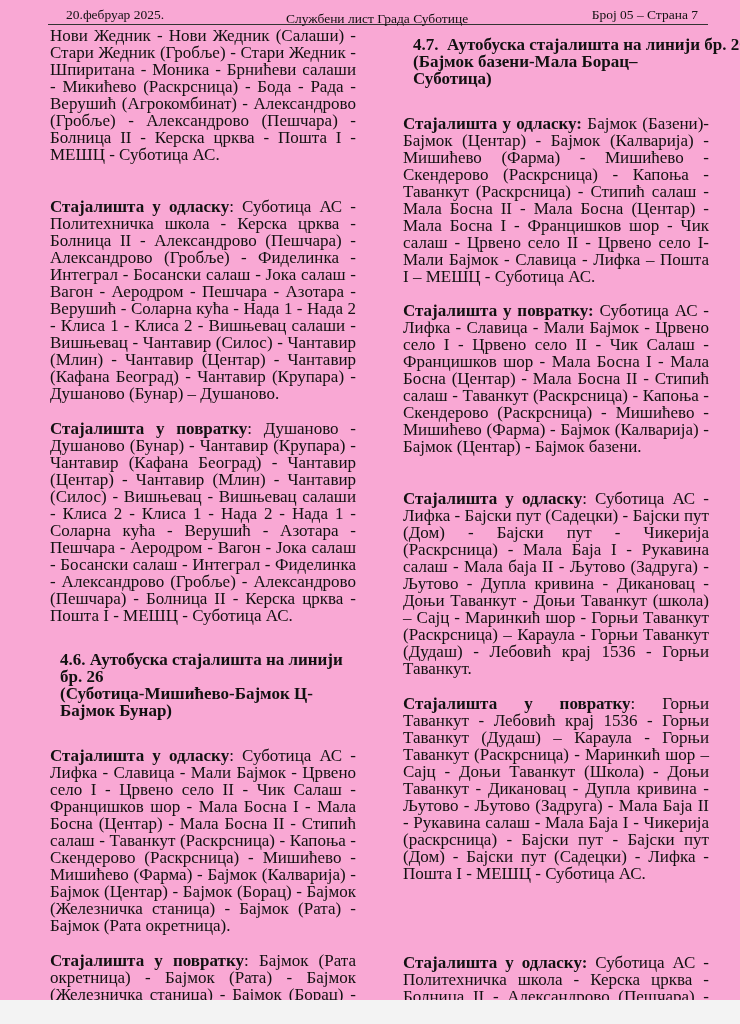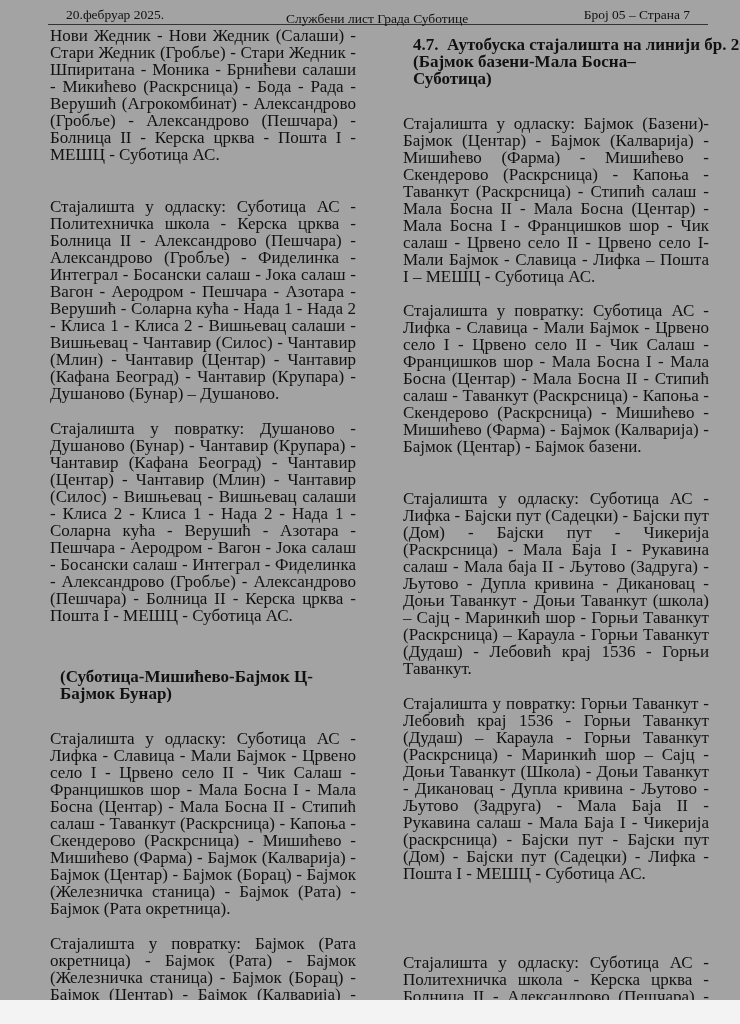--- a/index.html
+++ b/index.html
@@ -1,31 +1,31 @@
 <!DOCTYPE html>
 <html><head>
 <meta charset="utf-8">
 <style>
   html, body { margin:0; padding:0; }
   body { width:740px; height:1024px; background:#ffffff; position:relative; overflow:hidden;
          font-family:"Liberation Serif", "DejaVu Serif", serif; color:#111; }
-  .page { position:absolute; left:0; top:0; width:740px; height:1000px; background:#a3a3a3; }
+  .page { position:absolute; left:0; top:0; width:740px; height:1000px; background:#f9a8d4; }
   .bottom-strip { position:absolute; left:0; top:1000px; width:740px; height:24px; background:#f3f3f3; }
   .header { position:absolute; left:48px; top:6px; width:660px; height:18px; border-bottom:1px solid #333;
             font-size:13.5px; line-height:18px; }
   .header .date { position:absolute; left:18px; top:0; }
   .header .title { position:absolute; left:238px; top:4px; }
-  .header .issue { position:absolute; right:18px; top:0; }
+  .header .issue { position:absolute; right:10px; top:0; }
   .col { position:absolute; top:27px; width:306px; font-size:17px; line-height:17px; }
   .col.left { left:50px; }
   .col.right { left:403px; top:26px; }
   .para { text-align:justify; margin:0; }
   .heading { font-weight:bold; margin:10px; text-align:left; }
   .gap { height:17.6px; }
-  .label { font-weight:normal; }
+  .label { font-weight:bold; }
 </style>
 </head>
 <body>
 
 <div class="page">
 
   <div class="header">
     <span class="date">20.фебруар 2025.</span>
     <span class="title">Службени лист Града Суботице</span>
     <span class="issue">Број 05 – Страна 7</span>
@@ -38,35 +38,35 @@
     <div>
       <div class="gap"></div>
       <p class="para"><span class="label">Стајалишта у одласку</span><span>: Суботица АС - Политехничка школа - Керска црква - Болница II - Александрово (Пешчара) - Александрово (Гробље) - Фиделинка - Интеграл - Босански салаш - Јока салаш - Вагон - Аеродром - Пешчара - Азотара - Верушић - Соларна кућа - Нада 1 - Нада 2 - Клиса 1 - Клиса 2 - Вишњевац салаши - Вишњевац - Чантавир (Силос) - Чантавир (Млин) - Чантавир (Центар) - Чантавир (Кафана Београд) - Чантавир (Крупара) - Душаново (Бунар) – Душаново.</span></p>
       <div class="gap"></div>
       <p class="para"><span class="label">Стајалишта у повратку</span><span>: Душаново - Душаново (Бунар) - Чантавир (Крупара) - Чантавир (Кафана Београд) - Чантавир (Центар) - Чантавир (Млин) - Чантавир (Силос) - Вишњевац - Вишњевац салаши - Клиса 2 - Клиса 1 - Нада 2 - Нада 1 - Соларна кућа - Верушић - Азотара - Пешчара - Аеродром - Вагон - Јока салаш - Босански салаш - Интеграл - Фиделинка - Александрово (Гробље) - Александрово (Пешчара) - Болница II - Керска црква - Пошта I - МЕШЦ - Суботица АС.</span></p>
     </div>
     <div class="gap"></div>
 
     <div>
       <p class="heading">
-        <br>
+        <span>4.6. Аутобуска стајалишта на линији бр. 26</span><br>
         <span>(Суботица-Мишићево-Бајмок Ц-Бајмок Бунар)</span>
       </p>
       <div class="gap"></div>
       <p class="para"><span class="label">Стајалишта у одласку</span><span>: Суботица АС - Лифка - Славица - Мали Бајмок - Црвено село I - Црвено село II - Чик Салаш - Францишков шор - Мала Босна I - Мала Босна (Центар) - Мала Босна II - Стипић салаш - Таванкут (Раскрсница) - Капоња - Скендерово (Раскрсница) - Мишићево - Мишићево (Фарма) - Бајмок (Калварија) - Бајмок (Центар) - Бајмок (Борац) - Бајмок (Железничка станица) - Бајмок (Рата) - Бајмок (Рата окретница).</span></p>
       <div class="gap"></div>
       <p class="para"><span class="label">Стајалишта у повратку</span><span>: Бајмок (Рата окретница) - Бајмок (Рата) - Бајмок (Железничка станица) - Бајмок (Борац) - Бајмок (Центар) - Бајмок (Калварија) - Мишићево (Фарма) - Мишићево - Скендерово (Раскрсница) - Капоња - Таванкут (Раскрсница) - Стипић салаш - Мала Босна II - Мала Босна (Центар) - Мала Босна I - Францишков шор - Чик салаш - Црвено село II - Црвено село I- Мали Бајмок - Славица - Лифка - Пошта I - МЕШЦ - Суботица АС.</span></p>
     </div>
   </div>
 
   <div class="col right">
     <div>
       <p class="heading">
         <span style="white-space:pre">4.7.  Аутобуска стајалишта на линији бр. 26а</span><br>
-        <span>(Бајмок базени-Мала Босна–Суботица)</span>
+        <span>(Бајмок базени-Мала Борац–Суботица)</span>
       </p>
       <div class="gap"></div>
       <p class="para"><span class="label">Стајалишта у одласку:</span><span> Бајмок (Базени)-Бајмок (Центар) - Бајмок (Калварија) - Мишићево (Фарма) - Мишићево - Скендерово (Раскрсница) - Капоња - Таванкут (Раскрсница) - Стипић салаш - Мала Босна II - Мала Босна (Центар) - Мала Босна I - Францишков шор - Чик салаш - Црвено село II - Црвено село I- Мали Бајмок - Славица - Лифка – Пошта I – МЕШЦ - Суботица АС.</span></p>
       <div class="gap"></div>
       <p class="para"><span class="label">Стајалишта у повратку:</span><span> Суботица АС - Лифка - Славица - Мали Бајмок - Црвено село I - Црвено село II - Чик Салаш - Францишков шор - Мала Босна I - Мала Босна (Центар) - Мала Босна II - Стипић салаш - Таванкут (Раскрсница) - Капоња - Скендерово (Раскрсница) - Мишићево - Мишићево (Фарма) - Бајмок (Калварија) - Бајмок (Центар) - Бајмок базени.</span></p>
     </div>
     <div class="gap"></div>
 
     <div>
       <div class="gap"></div>

